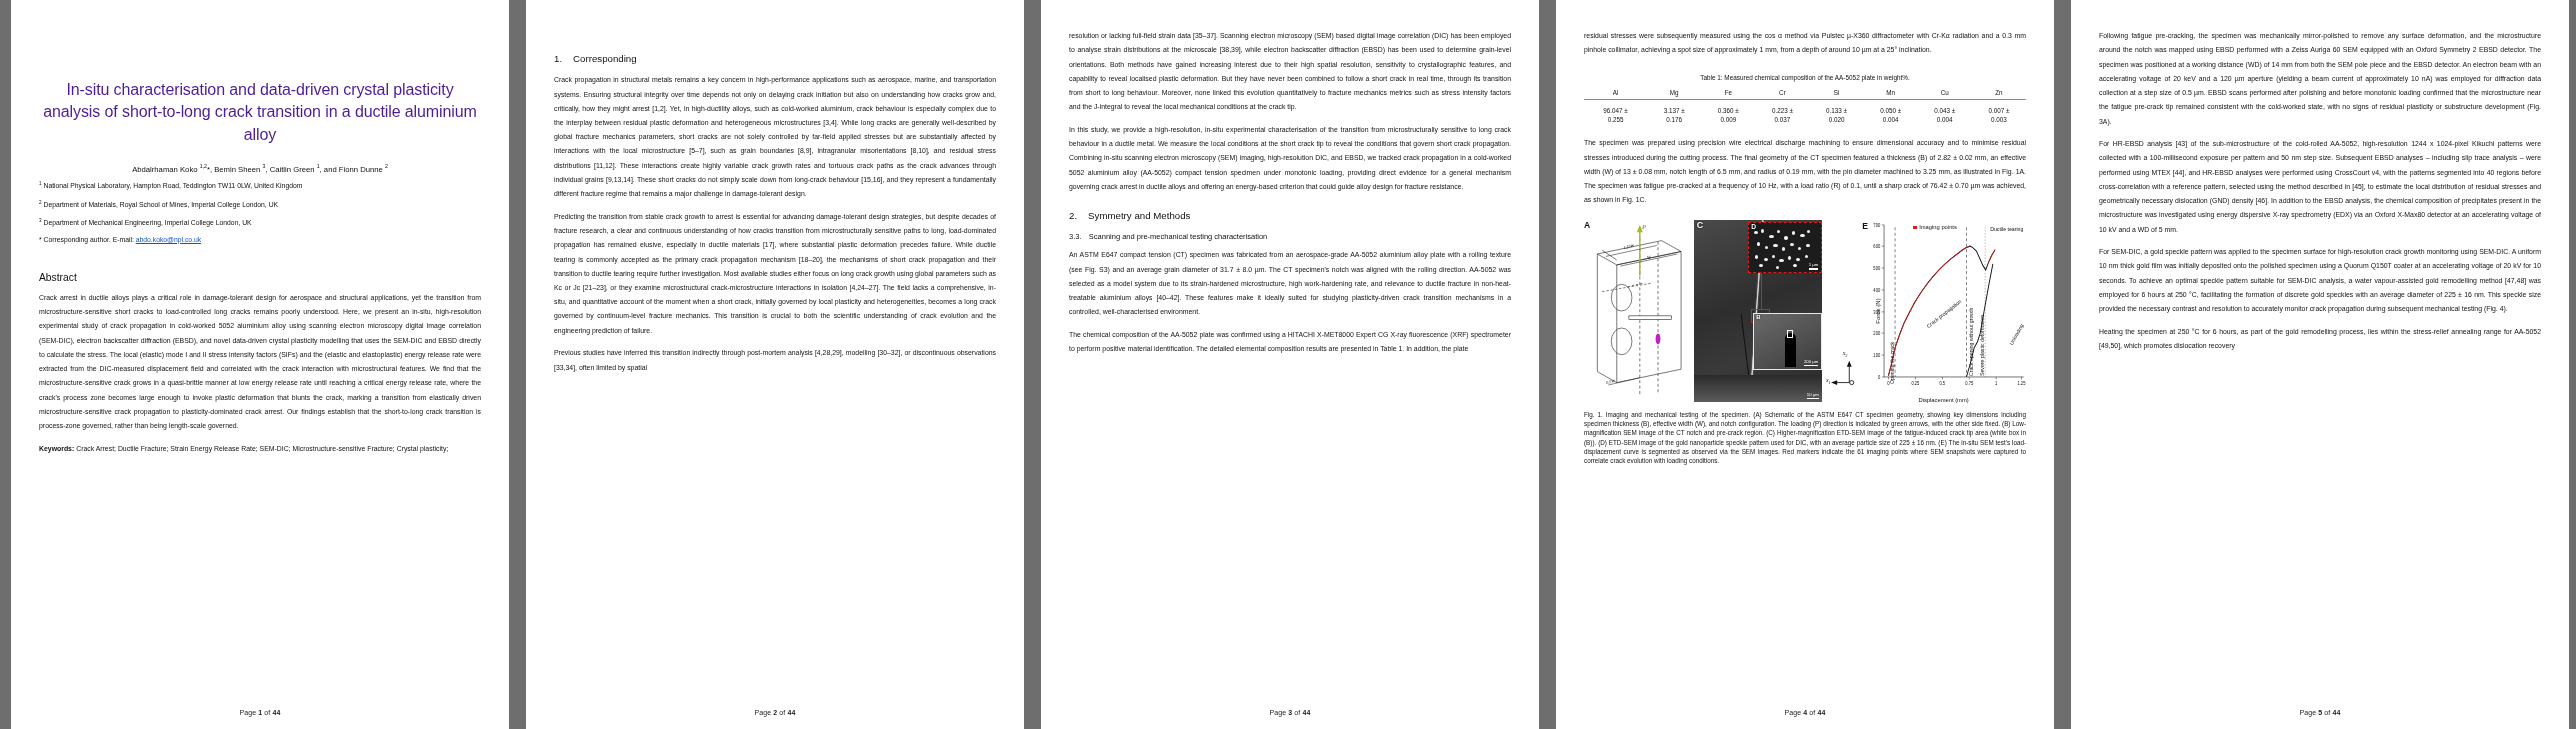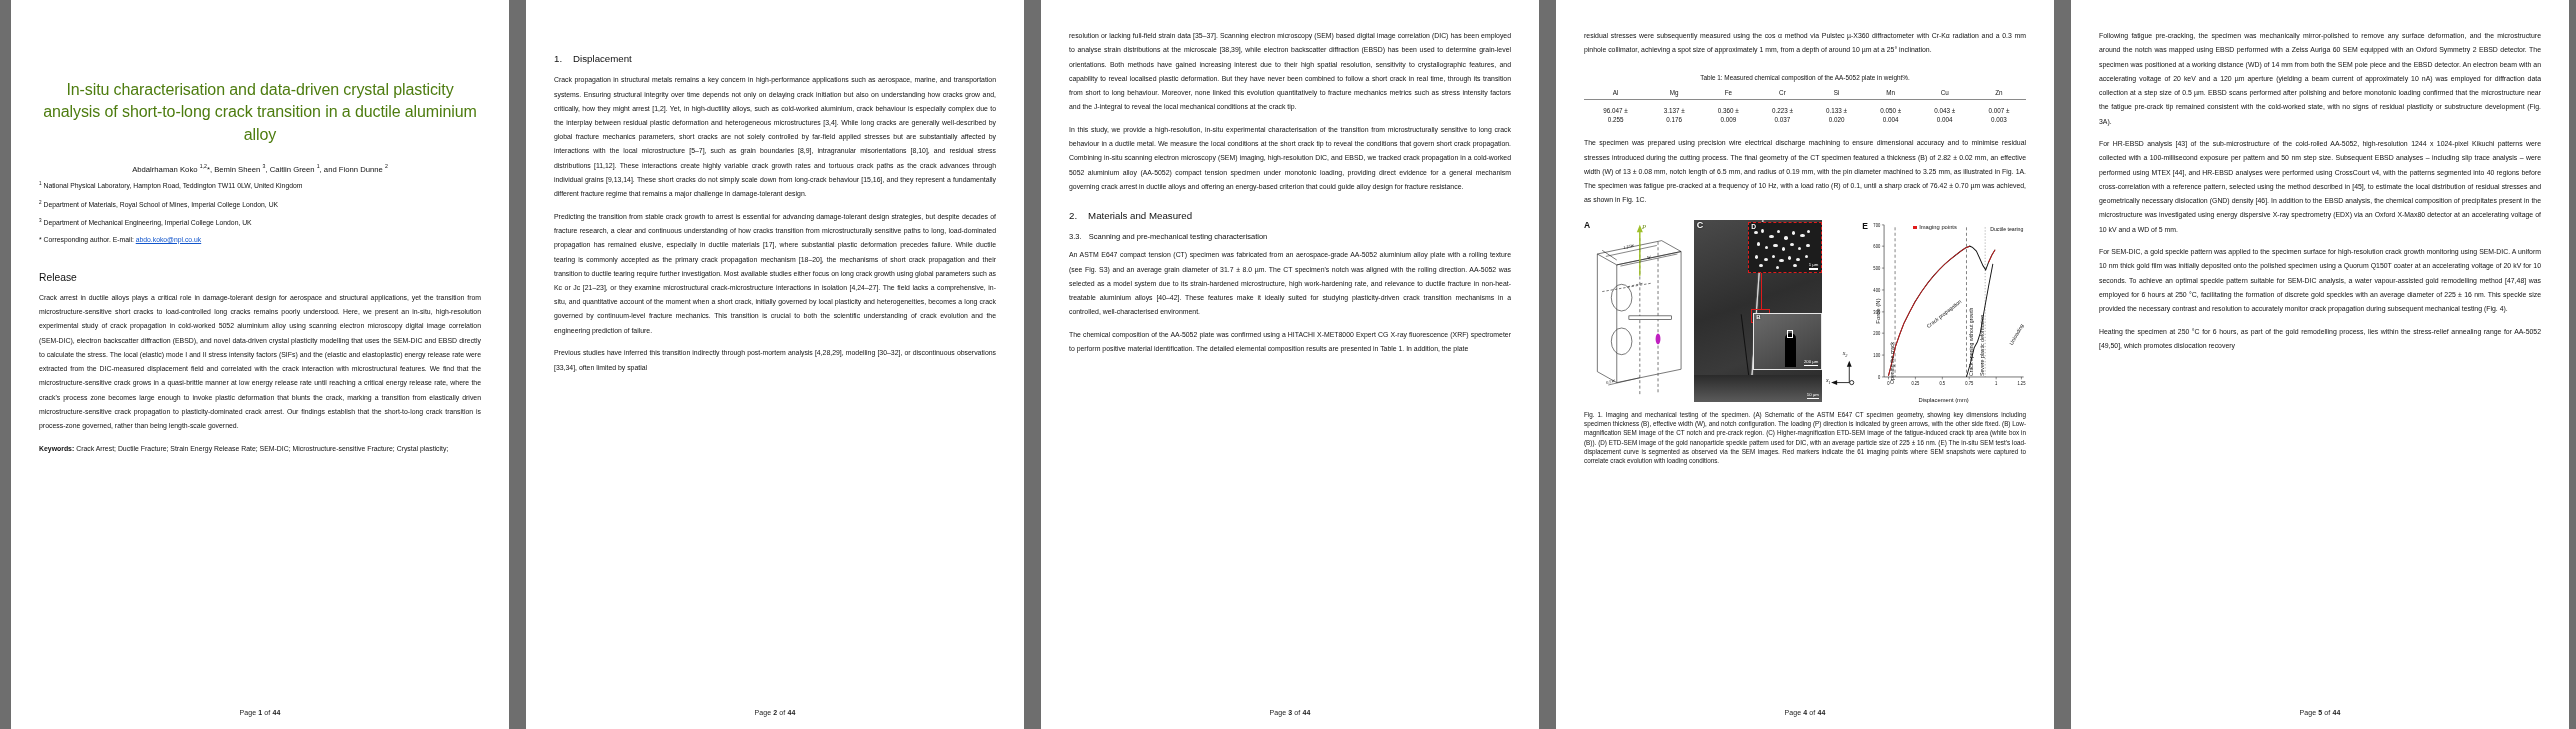--- a/index.html
+++ b/index.html
@@ -37,21 +37,21 @@
     letter-spacing:0.1px;
   }
   .footer b{font-weight:bold;}
 
   
   .title{
     font-family:"Liberation Sans", sans-serif;
     font-size:16px;
     line-height:1.42;
     text-align:center;
-    color:#4d7c0f;
+    color:#4c1d95;
     margin:58px 3.6px 0 3.6px;
     font-weight:400;
     letter-spacing:-0.1px;
   }
   .authors{
     font-family:"Liberation Sans", sans-serif;
     font-size:7.7px;
     text-align:center;
     margin-top:16px;
     color:#101010;
@@ -223,51 +223,51 @@
       <div class="authors">
         Abdalrhaman Koko <sup>1,2</sup>*, Bemin Sheen <sup>3</sup>, Caitlin Green <sup>1</sup>, and Fionn Dunne <sup>2</sup>
       </div>
       <div class="affil"><sup>1</sup> National Physical Laboratory, Hampton Road, Teddington TW11 0LW, United Kingdom</div>
       <div class="affil"><sup>2</sup> Department of Materials, Royal School of Mines, Imperial College London, UK</div>
       <div class="affil"><sup>3</sup> Department of Mechanical Engineering, Imperial College London, UK</div>
       <div class="affil">
         <span>* Corresponding author. E-mail: </span><a class="email" href="#">abdo.koko@npl.co.uk</a>
       </div>
 
-      <h2 class="sec">Release</h2>
+      <h2 class="sec">Abstract</h2>
       <p class="body lead">Crack arrest in ductile alloys plays a critical role in damage-tolerant design for aerospace and structural applications, yet the transition from microstructure-sensitive short cracks to load-controlled long cracks remains poorly understood. Here, we present an in-situ, high-resolution experimental study of crack propagation in cold-worked 5052 aluminium alloy using scanning electron microscopy digital image correlation (SEM-DIC), electron backscatter diffraction (EBSD), and novel data-driven crystal plasticity modelling that uses the SEM-DIC and EBSD directly to calculate the stress. The local (elastic) mode I and II stress intensity factors (SIFs) and the (elastic and elastoplastic) energy release rate were extracted from the DIC-measured displacement field and correlated with the crack interaction with microstructural features. We find that the microstructure-sensitive crack grows in a quasi-brittle manner at low energy release rate until reaching a critical energy release rate, where the crack's process zone becomes large enough to invoke plastic deformation that blunts the crack, marking a transition from elastically driven microstructure-sensitive crack propagation to plasticity-dominated crack arrest. Our findings establish that the short-to-long crack transition is process-zone governed, rather than being length-scale governed.</p>
       <p class="body kw"><b>Keywords:</b><span> Crack Arrest; Ductile Fracture; Strain Energy Release Rate; SEM-DIC; Microstructure-sensitive Fracture; Crystal plasticity;</span></p>
     </div>
     <div class="footer">
       <span>Page </span><b>1</b><span> of </span><b>44</b>
     </div>
   </div>
 
   <div class="page">
     <div class="pg-inner">
       <div class="hnum" style="margin-top:32px">
         <span>1.</span>
-        <span>Displacement</span>
+        <span>Corresponding</span>
       </div>
       <p class="body">Crack propagation in structural metals remains a key concern in high-performance applications such as aerospace, marine, and transportation systems. Ensuring structural integrity over time depends not only on delaying crack initiation but also on understanding how cracks grow and, critically, how they might arrest [1,2]. Yet, in high-ductility alloys, such as cold-worked aluminium, crack behaviour is especially complex due to the interplay between residual plastic deformation and heterogeneous microstructures [3,4]. While long cracks are generally well-described by global fracture mechanics parameters, short cracks are not solely controlled by far-field applied stresses but are substantially affected by interactions with the local microstructure [5–7], such as grain boundaries [8,9], intragranular misorientations [8,10], and residual stress distributions [11,12]. These interactions create highly variable crack growth rates and tortuous crack paths as the crack advances through individual grains [9,13,14]. These short cracks do not simply scale down from long-crack behaviour [15,16], and they represent a fundamentally different fracture regime that remains a major challenge in damage-tolerant design.</p>
       <p class="body">Predicting the transition from stable crack growth to arrest is essential for advancing damage-tolerant design strategies, but despite decades of fracture research, a clear and continuous understanding of how cracks transition from microstructurally sensitive paths to long, load-dominated propagation has remained elusive, especially in ductile materials [17], where substantial plastic deformation precedes failure. While ductile tearing is commonly accepted as the primary crack propagation mechanism [18–20], the mechanisms of short crack propagation and their transition to ductile tearing require further investigation. Most available studies either focus on long crack growth using global parameters such as Kc or Jc [21–23], or they examine microstructural crack-microstructure interactions in isolation [4,24–27]. The field lacks a comprehensive, in-situ, and quantitative account of the moment when a short crack, initially governed by local plasticity and heterogeneities, becomes a long crack governed by continuum-level fracture mechanics. This transition is crucial to both the scientific understanding of crack evolution and the engineering prediction of failure.</p>
       <p class="body">Previous studies have inferred this transition indirectly through post-mortem analysis [4,28,29], modelling [30–32], or discontinuous observations [33,34], often limited by spatial</p>
     </div>
     <div class="footer">
       <span>Page </span><b>2</b><span> of </span><b>44</b>
     </div>
   </div>
 
   <div class="page">
     <div class="pg-inner">
       <p class="body lead" style="margin-top:8.5px">resolution or lacking full-field strain data [35–37]. Scanning electron microscopy (SEM) based digital image correlation (DIC) has been employed to analyse strain distributions at the microscale [38,39], while electron backscatter diffraction (EBSD) has been used to determine grain-level orientations. Both methods have gained increasing interest due to their high spatial resolution, sensitivity to crystallographic features, and capability to reveal localised plastic deformation. But they have never been combined to follow a short crack in real time, through its transition from short to long behaviour. Moreover, none linked this evolution quantitatively to fracture mechanics metrics such as stress intensity factors and the J-integral to reveal the local mechanical conditions at the crack tip.</p>
       <p class="body">In this study, we provide a high-resolution, in-situ experimental characterisation of the transition from microstructurally sensitive to long crack behaviour in a ductile metal. We measure the local conditions at the short crack tip to reveal the conditions that govern short crack propagation. Combining in-situ scanning electron microscopy (SEM) imaging, high-resolution DIC, and EBSD, we tracked crack propagation in a cold-worked 5052 aluminium alloy (AA-5052) compact tension specimen under monotonic loading, providing direct evidence for a general mechanism governing crack arrest in ductile alloys and offering an energy-based criterion that could guide alloy design for fracture resistance.</p>
       <div class="hnum" style="margin-top:16px">
         <span>2.</span>
-        <span>Materials and Measured</span>
+        <span>Symmetry and Methods</span>
       </div>
       <div class="hnum sub">
         <span>3.3.</span>
         <span>Scanning and pre-mechanical testing characterisation</span>
       </div>
       <p class="body">An ASTM E647 compact tension (CT) specimen was fabricated from an aerospace-grade AA-5052 aluminium alloy plate with a rolling texture (see Fig. S3) and an average grain diameter of 31.7 ± 8.0 µm. The CT specimen's notch was aligned with the rolling direction. AA-5052 was selected as a model system due to its strain-hardened microstructure, high work-hardening rate, and relevance to ductile fracture in non-heat-treatable aluminium alloys [40–42]. These features make it ideally suited for studying plasticity-driven crack transition mechanisms in a controlled, well-characterised environment.</p>
       <p class="body">The chemical composition of the AA-5052 plate was confirmed using a HITACHI X-MET8000 Expert CG X-ray fluorescence (XRF) spectrometer to perform positive material identification. The detailed elemental composition results are presented in Table 1. In addition, the plate</p>
     </div>
     <div class="footer">
       <span>Page </span><b>3</b><span> of </span><b>44</b>

